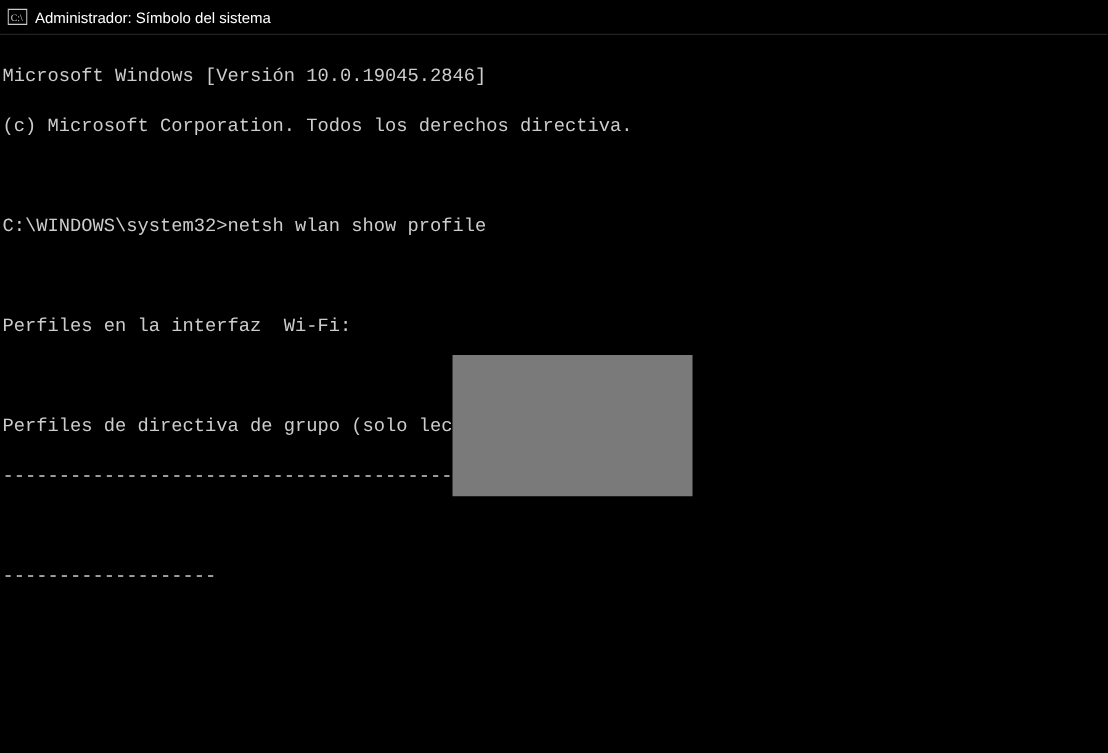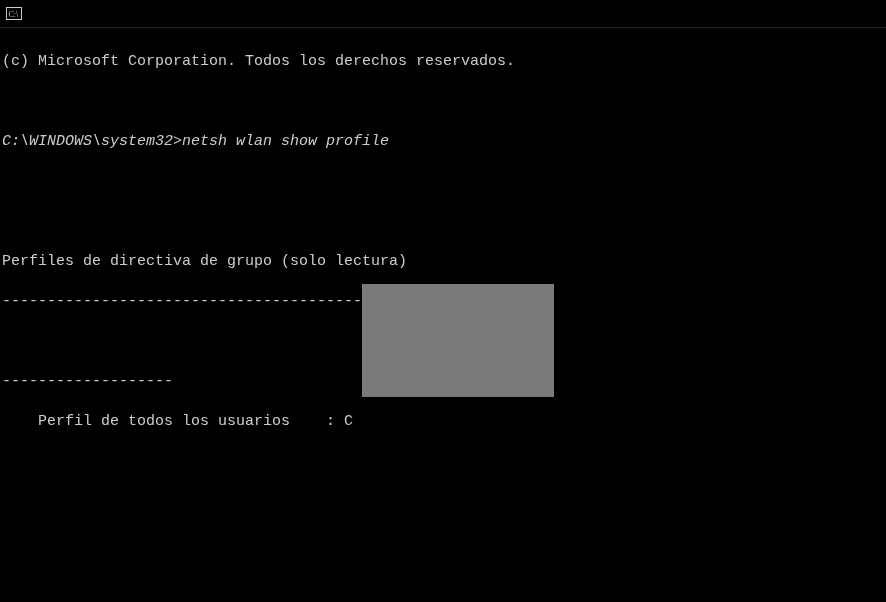--- a/index.html
+++ b/index.html
@@ -32,53 +32,55 @@
     justify-content: center;
   }
   .titlebar-icon svg { width: 16px; height: 16px; }
   .terminal {
     padding: 4px 2px 2px 2px;
     white-space: pre;
     line-height: 20px;
     position: relative;
   }
   .line { white-space: pre; }
-  .prompt-line { white-space: pre; font-style: italic; }
+  .prompt-line { white-space: pre; }
   .redaction {
     position: absolute;
     background: #7a7a7a;
     left: 362px;
     top: 256px;
     width: 192px;
     height: 113px;
   }
 </style>
 </head>
 <body>
 
 <div class="titlebar">
   <span class="titlebar-icon">
     <svg viewBox="0 0 16 16">
       <rect x="0.5" y="1.5" width="15" height="12" fill="#000" stroke="#ccc" stroke-width="1"></rect>
       <text x="2.5" y="10.5" font-size="8" fill="#ccc" font-family="Consolas">C:\</text>
     </svg>
   </span>
+  <span>Administrador: Símbolo del sistema</span>
 </div>
 
 <div class="terminal">
-<div class="line">(c) Microsoft Corporation. Todos los derechos reservados.</div>
+<div class="line">Microsoft Windows [Versión 10.0.19045.2846]</div>
+<div class="line">(c) Microsoft Corporation. Todos los derechos directiva.</div>
 <div class="line"> </div>
 <div class="prompt-line"><span>C:\WINDOWS\system32&gt;</span><span>netsh wlan show profile</span></div>
 <div class="line"> </div>
+<div class="line">Perfiles en la interfaz  Wi-Fi:</div>
 <div class="line"> </div>
 <div class="line">Perfiles de directiva de grupo (solo lectura)</div>
 <div class="line">---------------------------------------------</div>
 <div class="line"> </div>
 <div class="line">-------------------</div>
-<div class="line">    Perfil de todos los usuarios    : C</div>
 
 
 
 
 
 
 
 
 
 <div class="redaction"></div>

